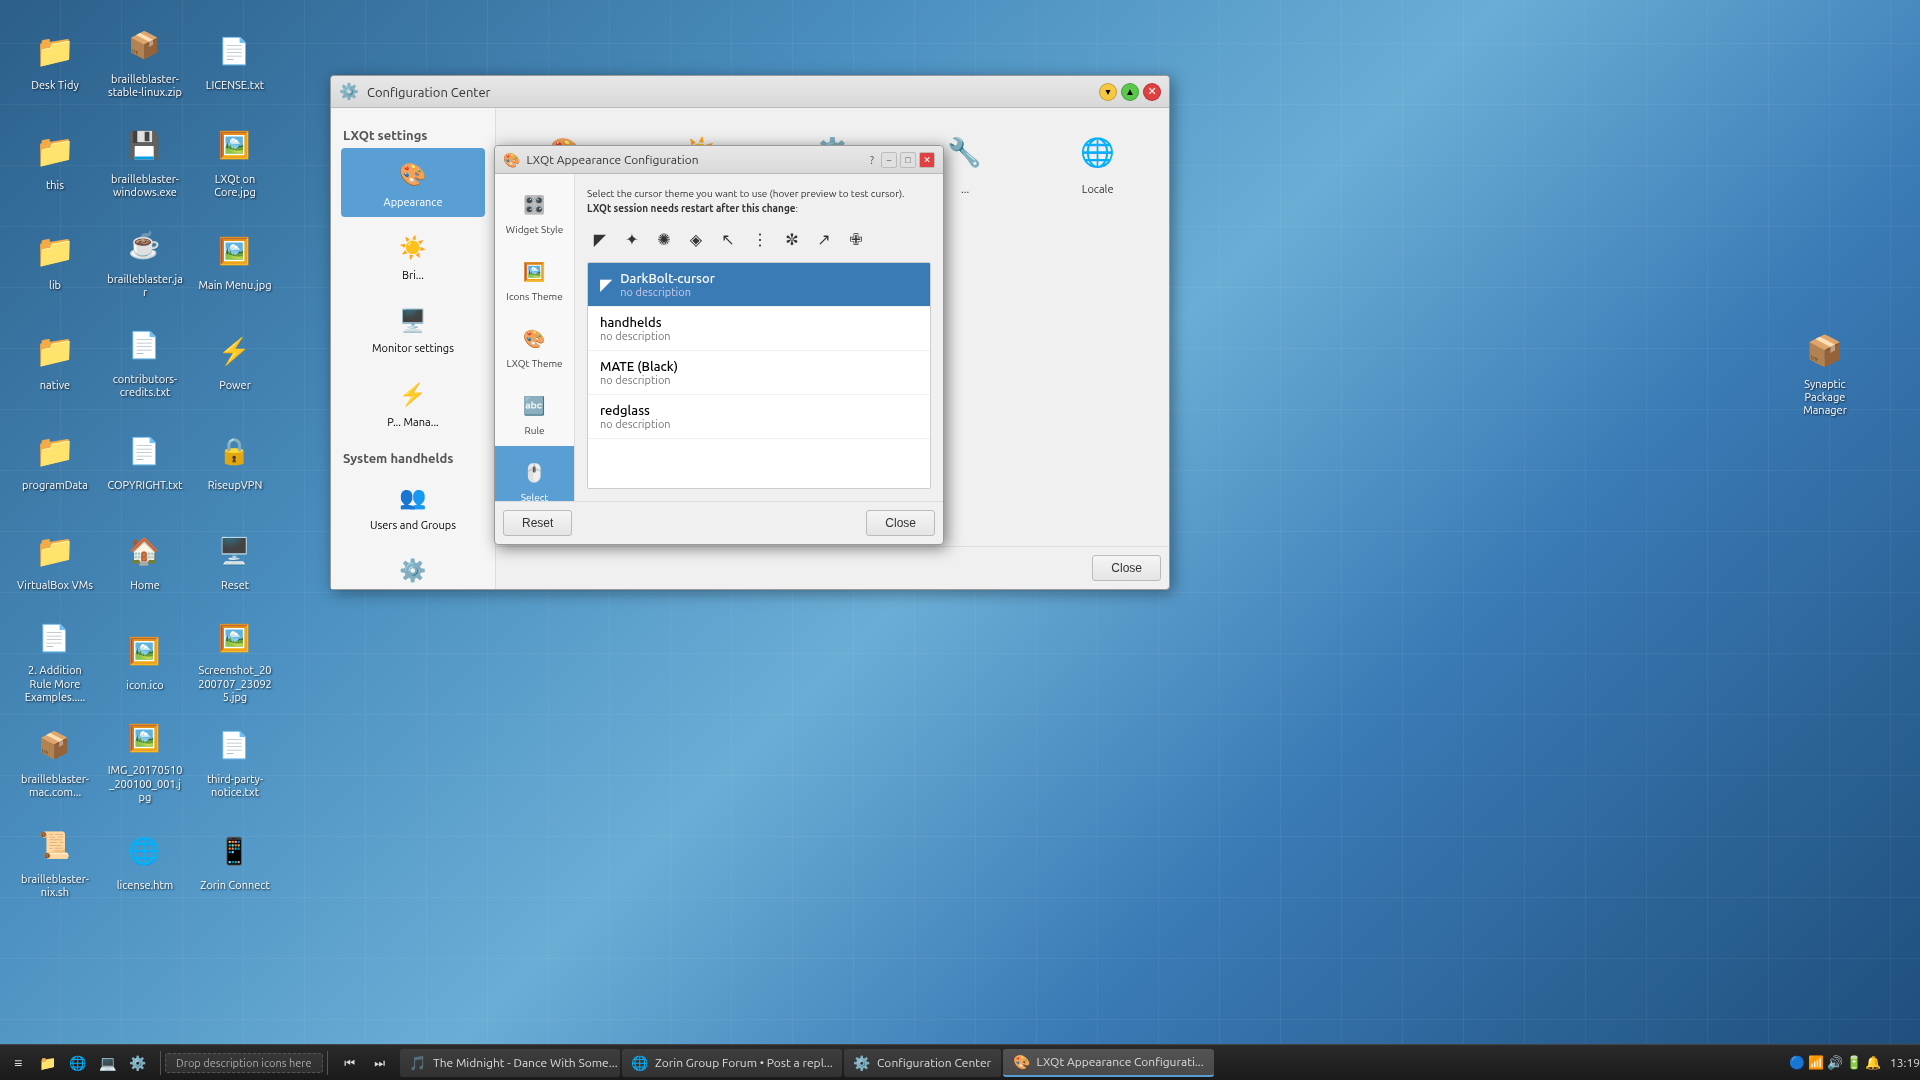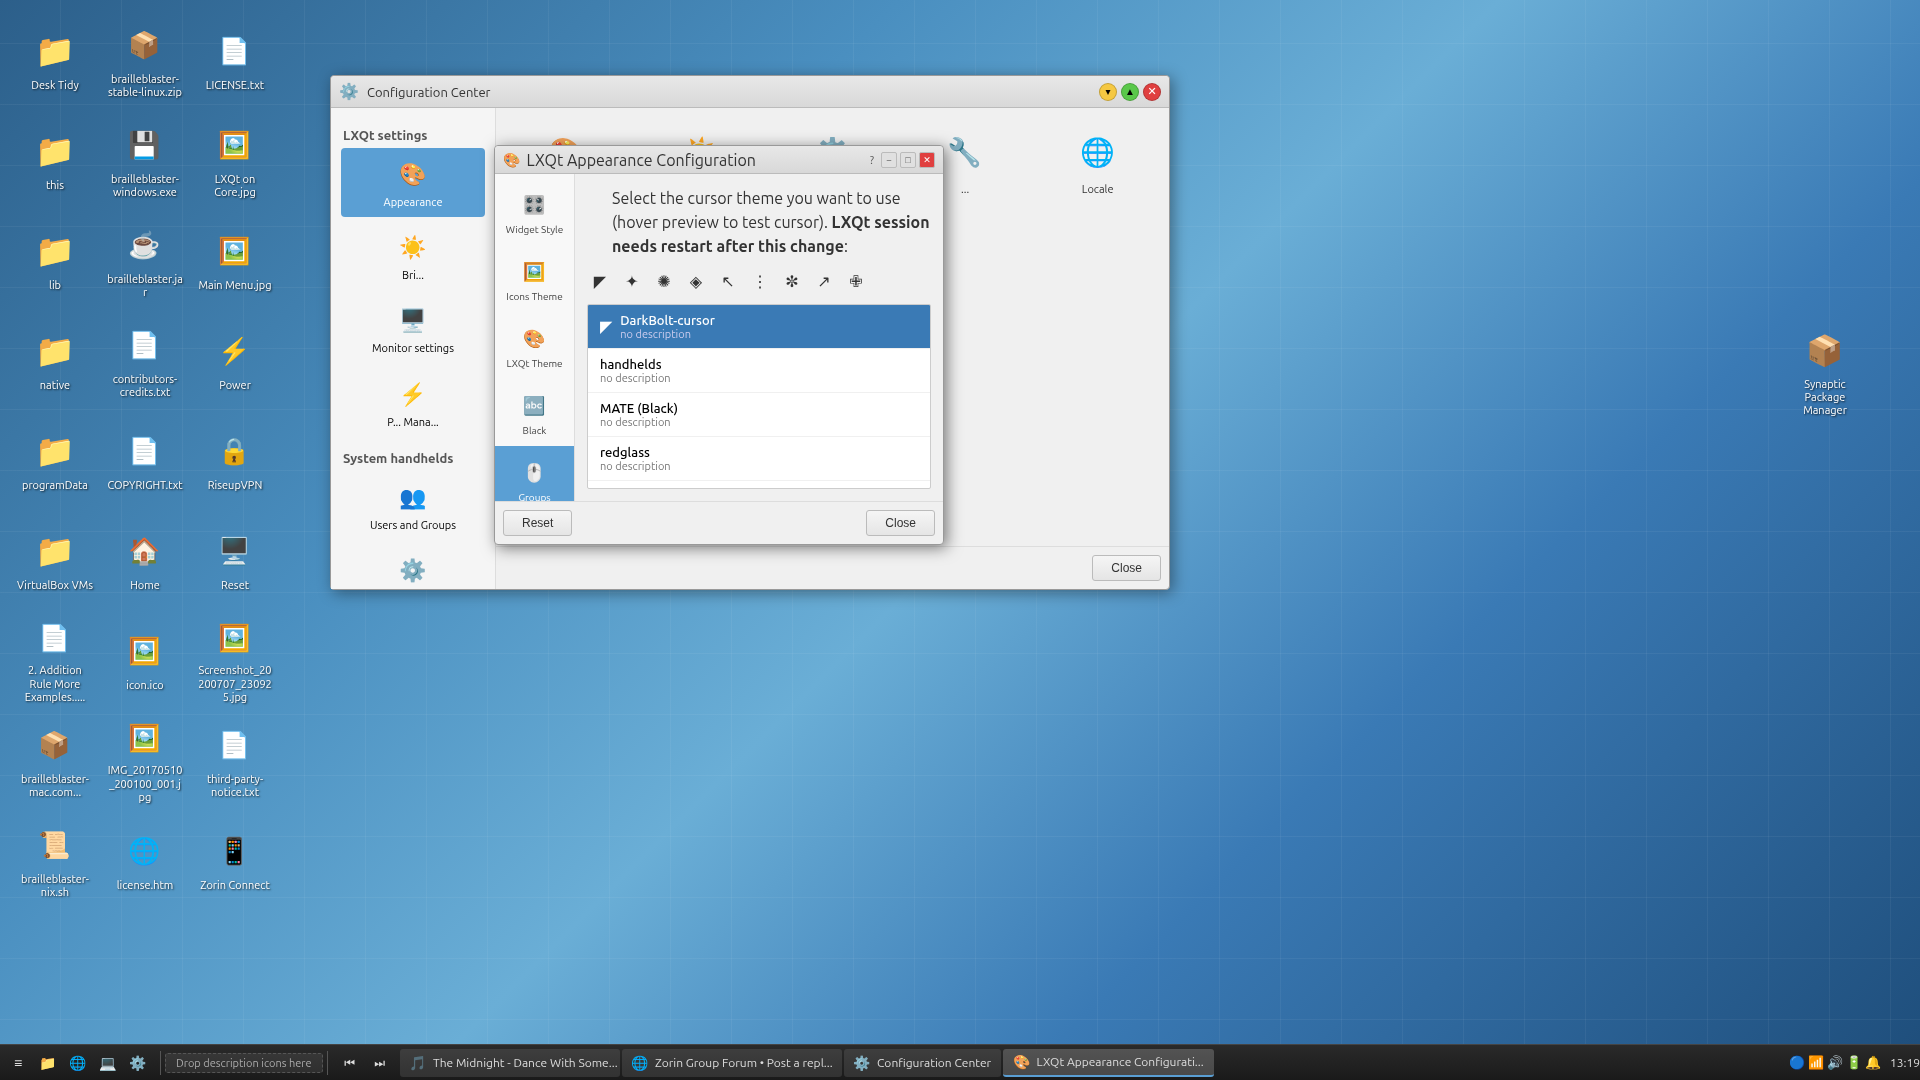--- a/index.html
+++ b/index.html
@@ -359,21 +359,21 @@
       align-items: center;
       justify-content: space-between;
       padding: 5px 8px;
       background: linear-gradient(to bottom, #e8e8e8, #d8d8d8);
       border-bottom: 1px solid #bbb;
       border-radius: 4px 4px 0 0;
       height: 28px;
     }
 
     .appearance-title {
-      font-size: 16px;
+      font-size: 12px;
       color: #333;
     }
 
     .appearance-win-controls {
       display: flex;
       gap: 3px;
       align-items: center;
     }
 
     .app-win-btn {
@@ -443,24 +443,23 @@
     .cursor-panel {
       flex: 1;
       padding: 12px;
       display: flex;
       flex-direction: column;
       gap: 10px;
       overflow: hidden;
     }
 
     .cursor-description {
-      font-size: 16px;
+      font-size: 10px;
       color: #333;
       line-height: 1.5;
-      margin-left: 25px;
     }
 
     .cursor-description strong {
       font-weight: bold;
     }
 
     .cursor-preview-row {
       display: flex;
       gap: 6px;
       flex-wrap: wrap;
@@ -818,25 +817,25 @@
         <div class="app-nav-item">
           <div class="app-nav-icon">🖼️</div>
           <span>Icons Theme</span>
         </div>
         <div class="app-nav-item">
           <div class="app-nav-icon">🎨</div>
           <span>LXQt Theme</span>
         </div>
         <div class="app-nav-item">
           <div class="app-nav-icon">🔤</div>
-          <span>Black</span>
+          <span>Rule</span>
         </div>
         <div class="app-nav-item active">
           <div class="app-nav-icon">🖱️</div>
-          <span>Groups</span>
+          <span>Select</span>
         </div>
       </div>
 
       <div class="cursor-panel">
         <div class="cursor-description">
           <span>Select the cursor theme you want to use (hover preview to test cursor). </span><strong>LXQt session needs restart after this change</strong><span>:</span>
         </div>
 
         <div class="cursor-preview-row">
           <div class="cursor-preview-icon">◤</div>

